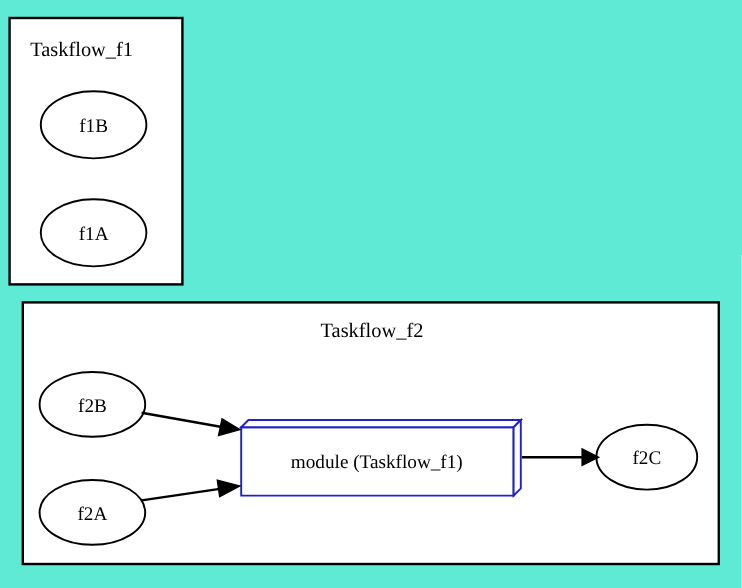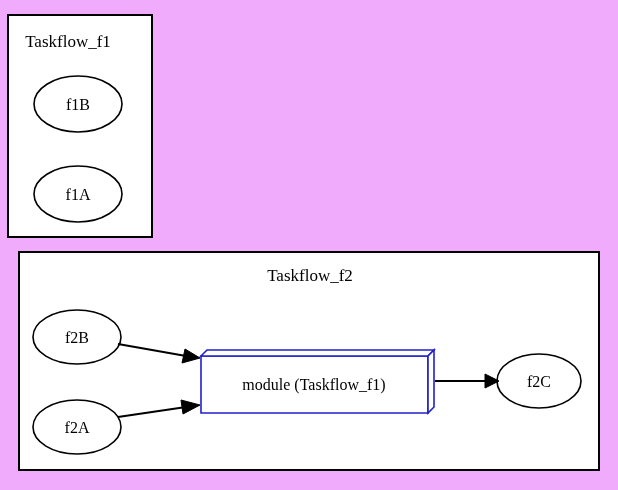--- a/index.html
+++ b/index.html
@@ -10,21 +10,21 @@
   body {
     width: 618px;
     height: 490px;
     overflow: hidden;
     font-family: "Liberation Serif", "DejaVu Serif", serif;
   }
   #graph-root {
     position: relative;
     width: 618px;
     height: 490px;
-    background: #f0abfc;
+    background: #5eead4;
   }
   svg.graph-canvas {
     position: absolute;
     top: 0;
     left: 0;
     width: 618px;
     height: 490px;
     display: block;
   }
   .cluster-rect {

